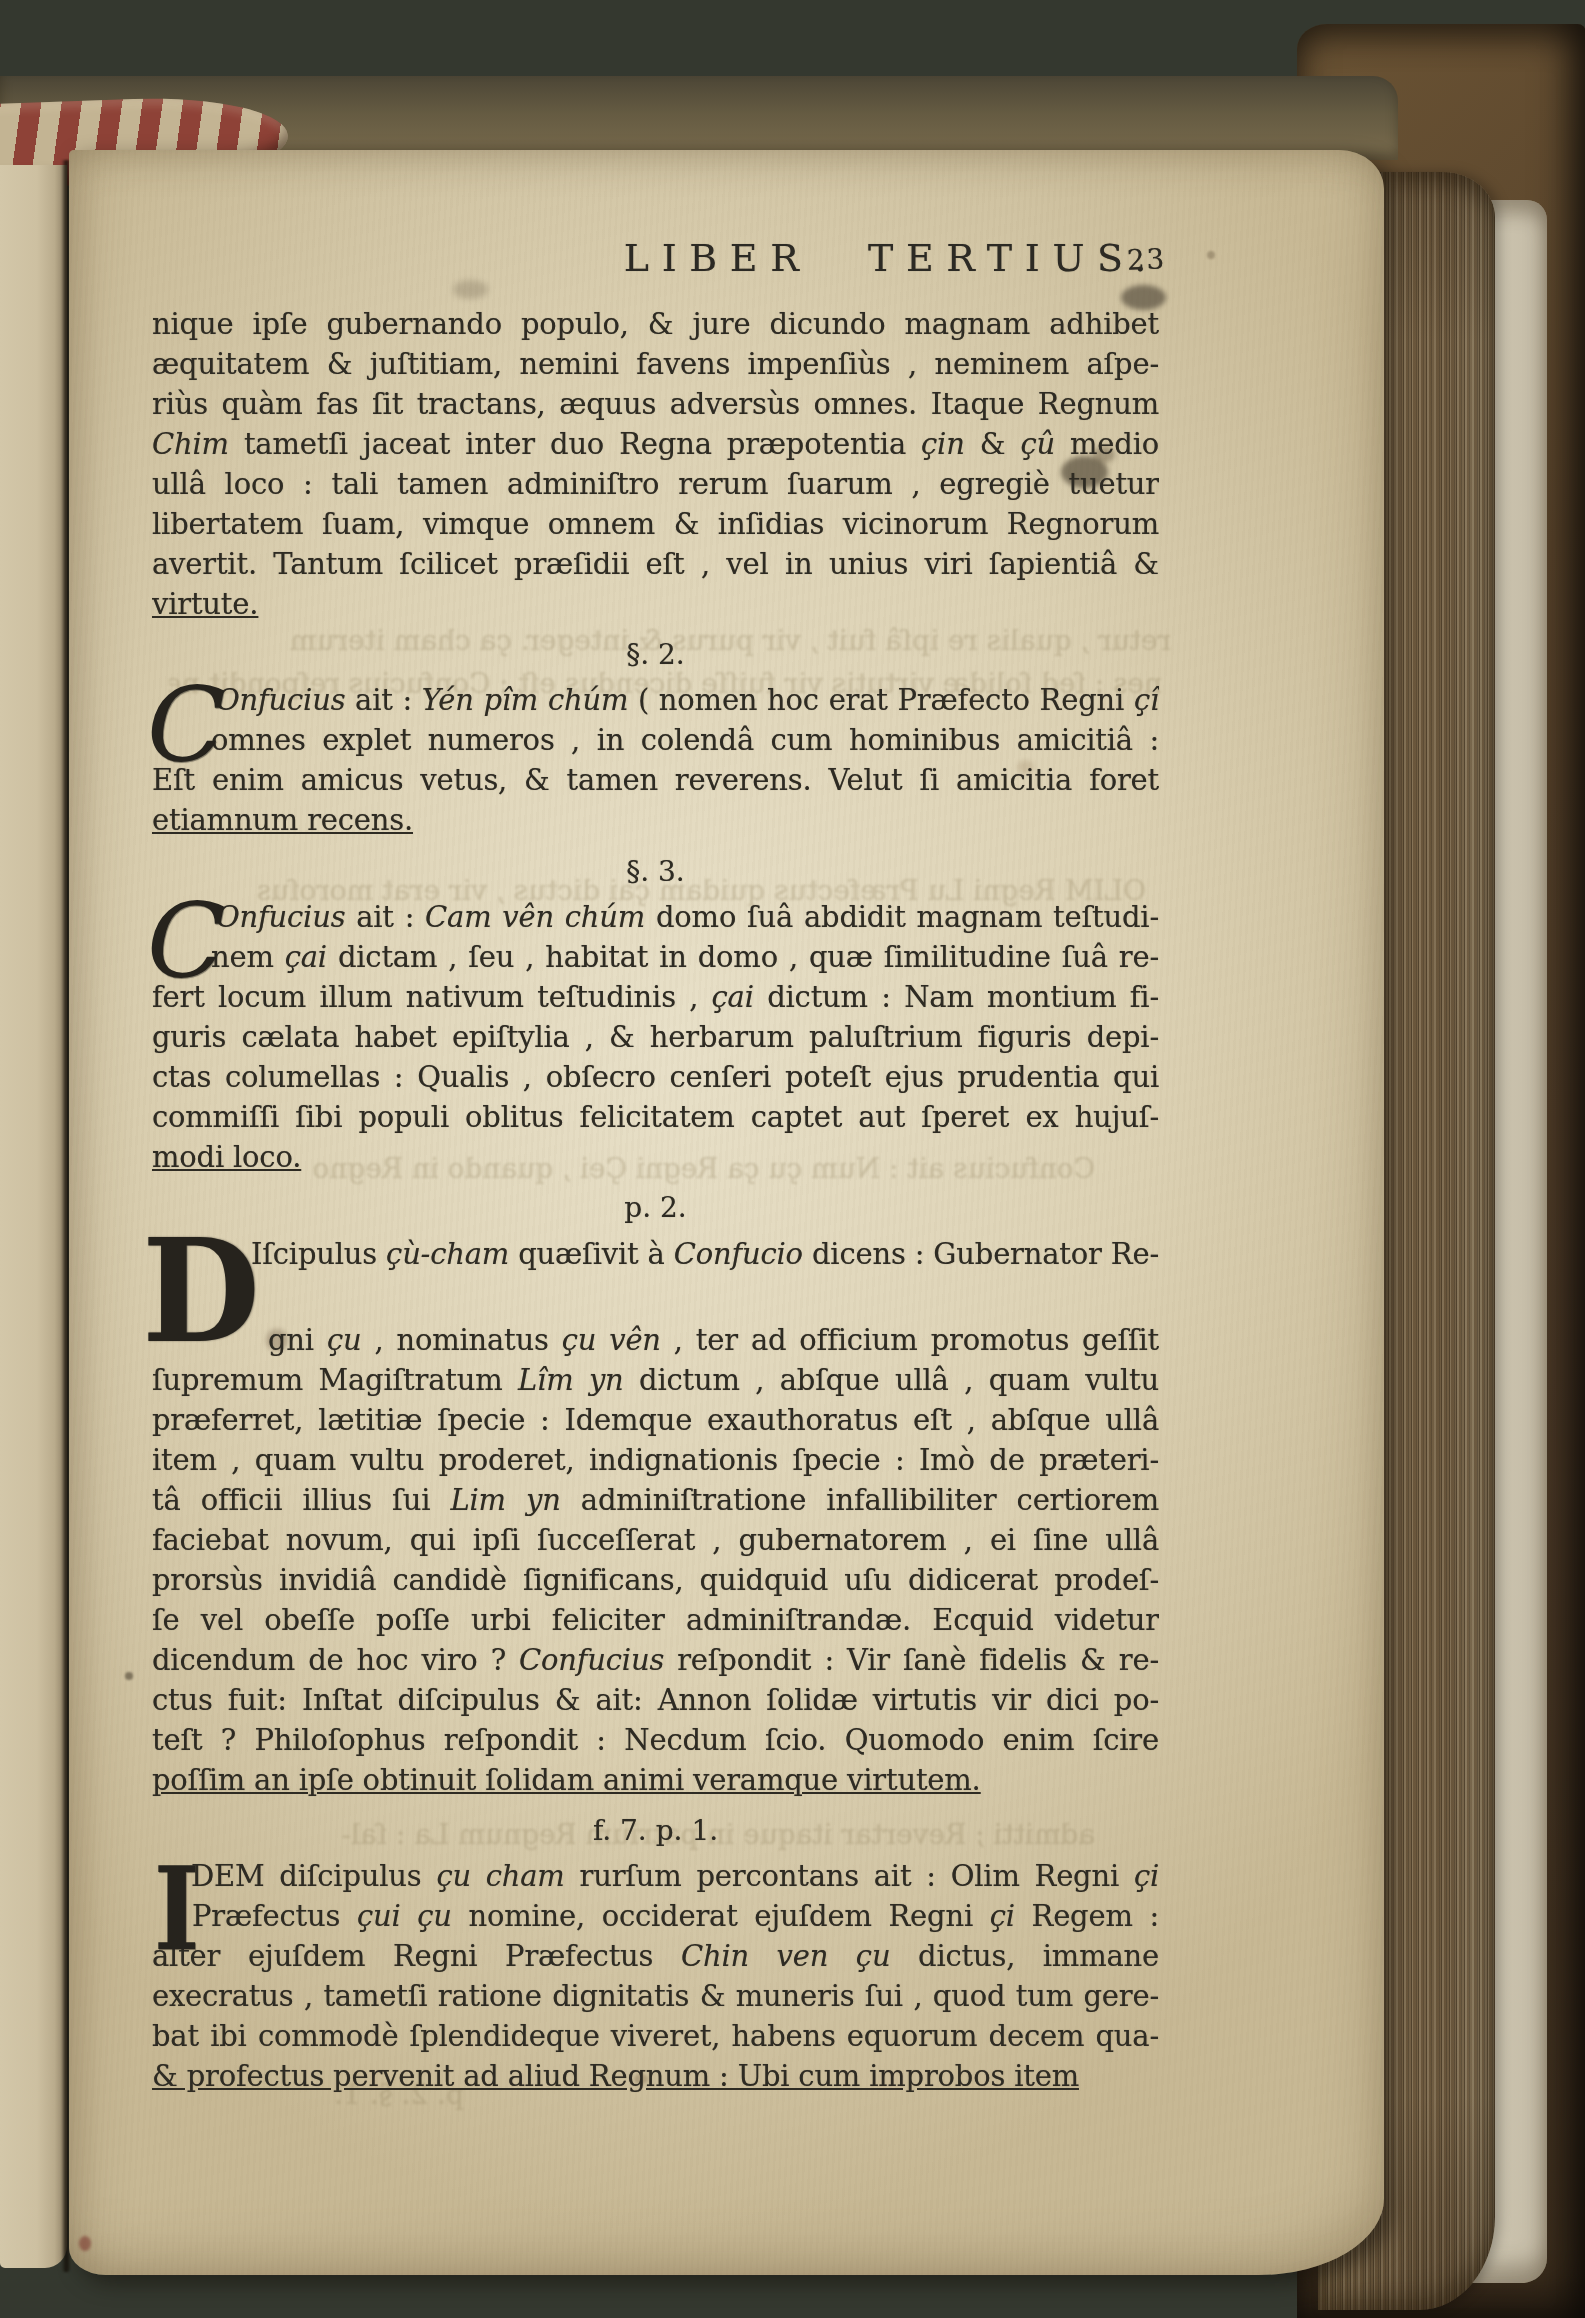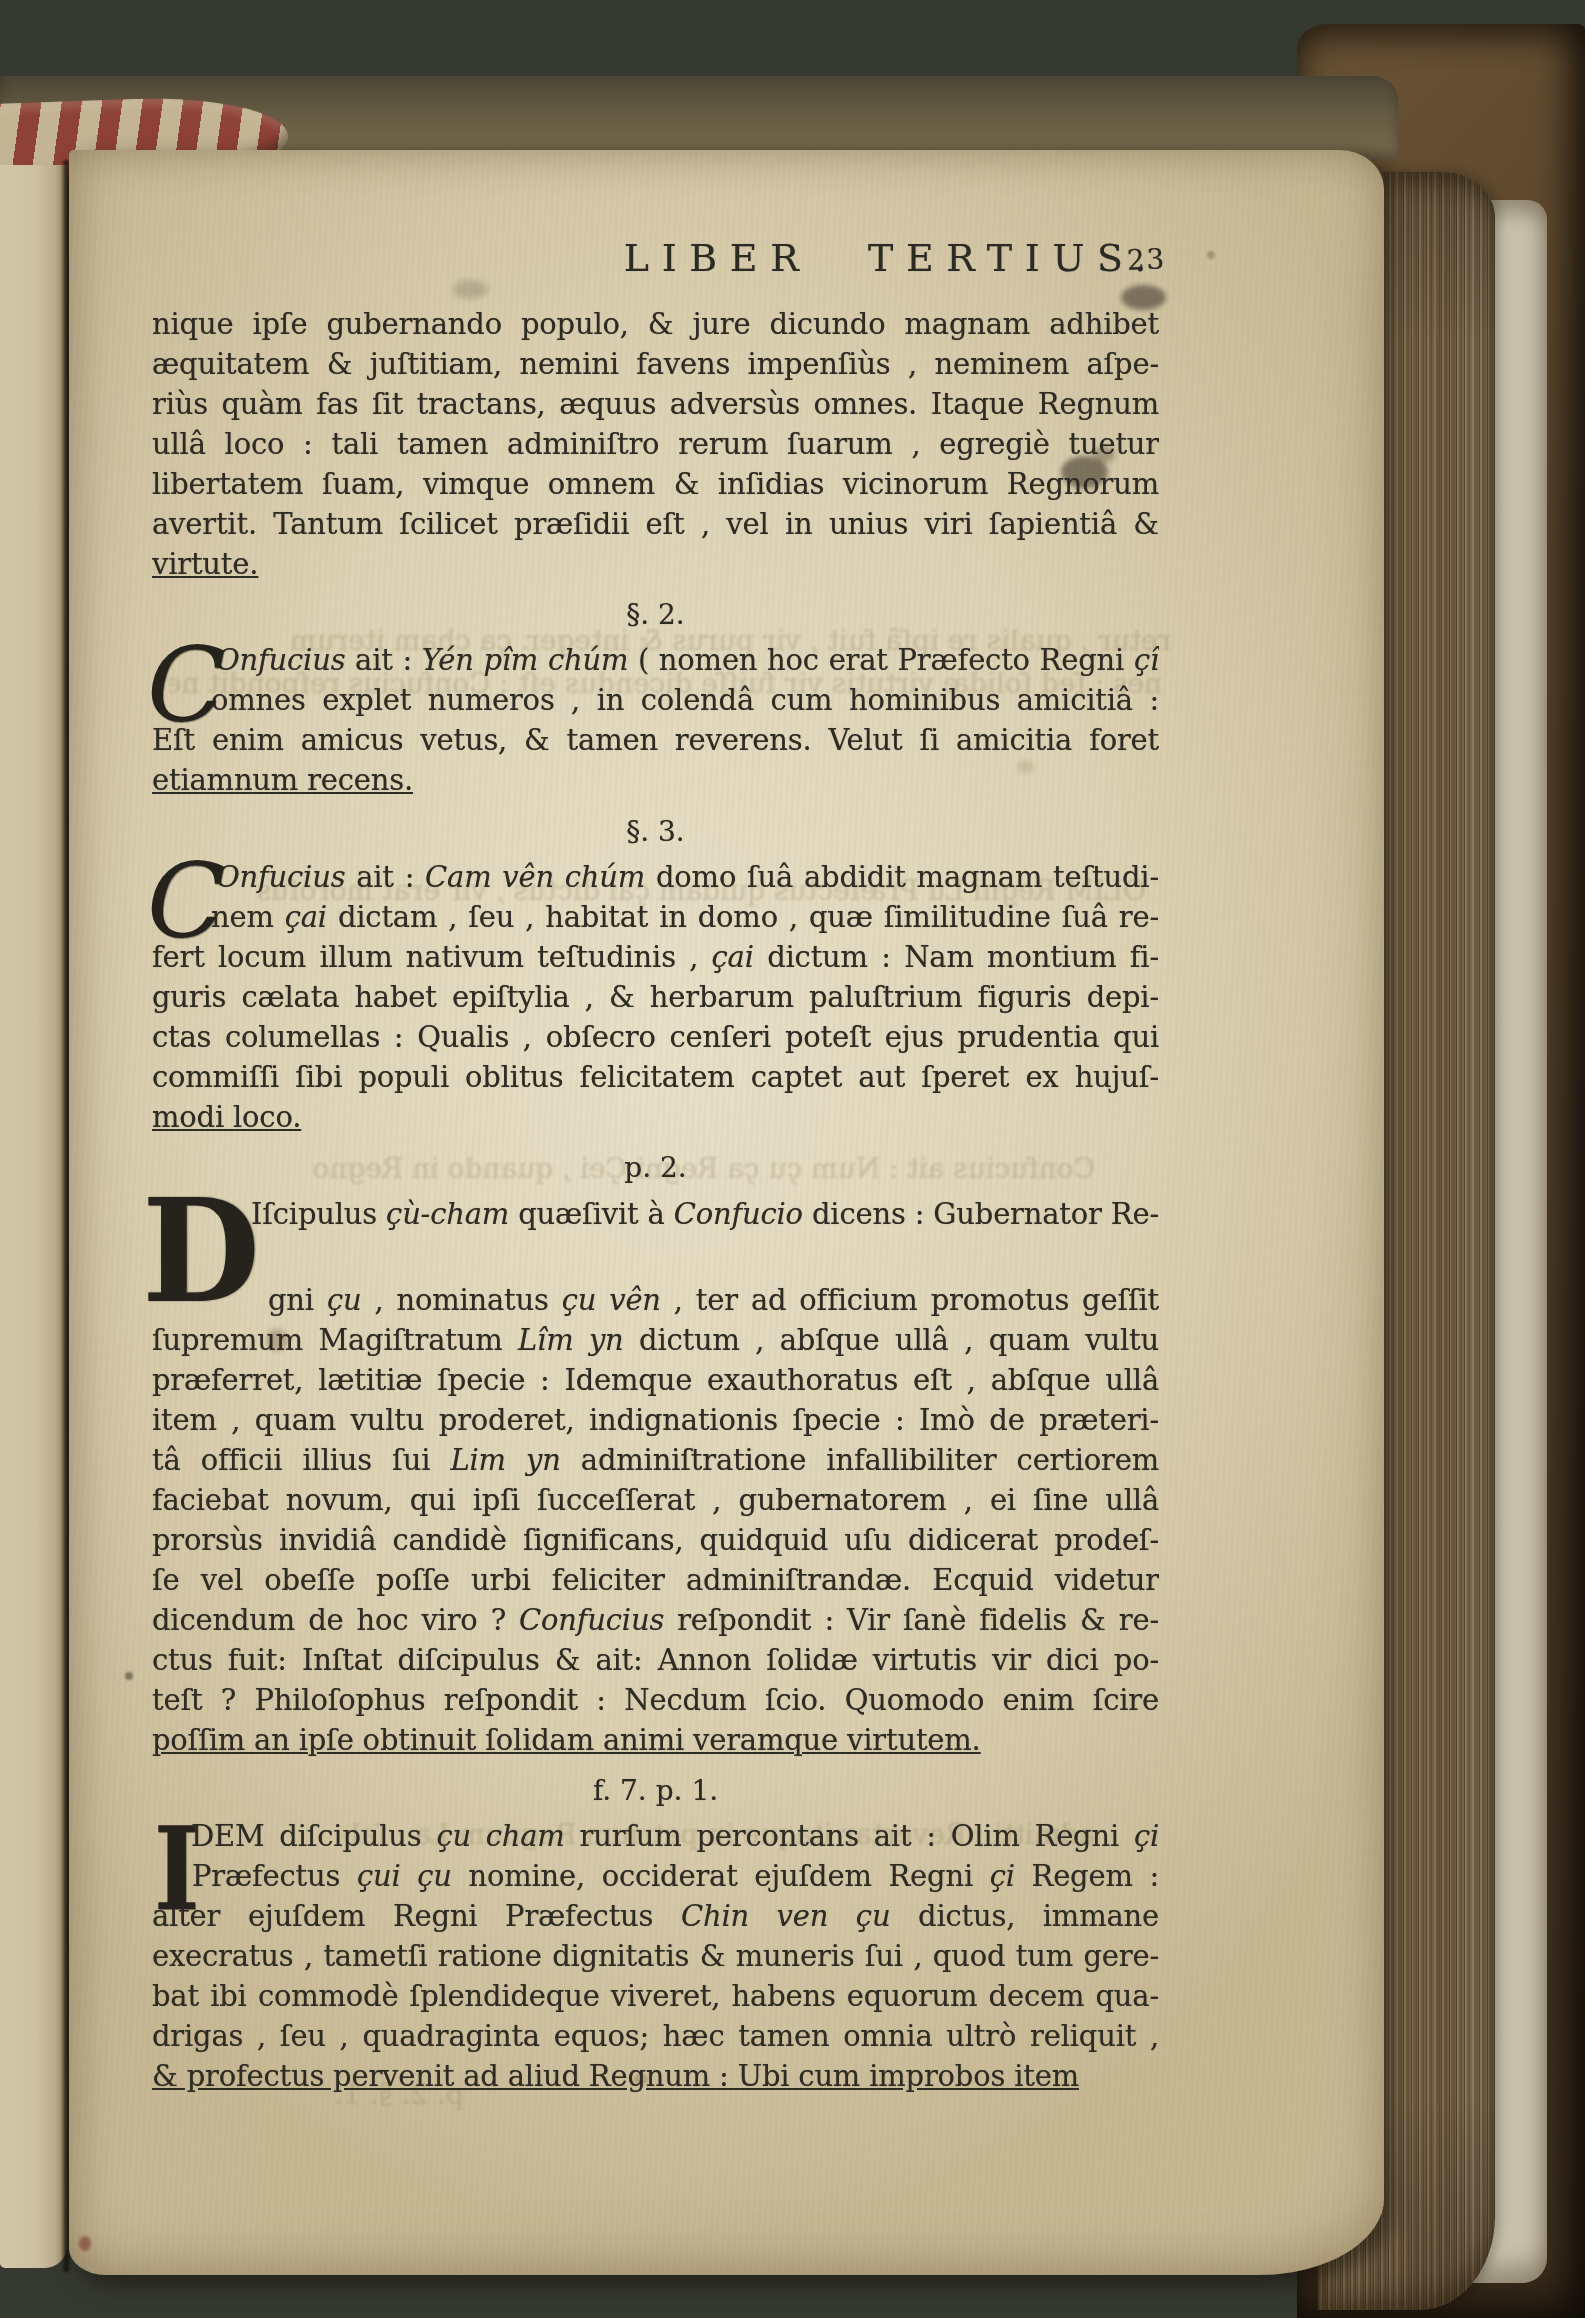--- a/index.html
+++ b/index.html
@@ -146,20 +146,21 @@
       <div class="flow">
         <div class="header-row">
           <span class="header-title">LIBER TERTIUS.</span>
           <span class="page-number">23</span>
         </div>
         <div>
             <div class="para">
               <div class="line"><span>nique ipſe gubernando populo, &amp; jure dicundo magnam adhibet</span></div>
               <div class="line"><span>æquitatem &amp; juſtitiam, nemini favens impenſiùs , neminem aſpe-</span></div>
               <div class="line"><span>riùs quàm fas ſit tractans, æquus adversùs omnes.  Itaque Regnum</span></div>
+              <div class="line"><span class="it">Chim</span><span> tametſi jaceat inter duo Regna præpotentia </span><span class="it">çin</span><span> &amp; </span><span class="it">çû</span><span> medio</span></div>
               <div class="line"><span>ullâ loco : tali tamen adminiſtro rerum ſuarum , egregiè tuetur</span></div>
               <div class="line"><span>libertatem ſuam, vimque omnem &amp; inſidias vicinorum Regnorum</span></div>
               <div class="line"><span>avertit.  Tantum ſcilicet præſidii eſt , vel in unius viri ſapientiâ &amp;</span></div>
               <div class="line last"><span>virtute.</span></div>
             </div>
             <div class="section">§. 2.</div>
             <div class="para has-cap">
               <span class="dropcap cap-c">C</span>
               <div class="line" style="padding-left: 64px;"><span class="it">Onfucius</span><span> ait : </span><span class="it">Yén pîm chúm</span><span> ( nomen hoc erat Præfecto Regni </span><span class="it">çî</span></div>
               <div class="line" style="padding-left: 59px;"><span>omnes explet numeros , in colendâ cum hominibus amicitiâ :</span></div>
@@ -195,21 +196,20 @@
               <div class="line last"><span>poſſim an ipſe obtinuit ſolidam animi  veramque virtutem.</span></div>
             </div>
             <div class="section">f. 7. p. 1.</div>
             <div class="para has-cap">
               <span class="dropcap cap-i">I</span>
               <div class="line" style="padding-left: 39px;"><span>DEM diſcipulus </span><span class="it">çu cham</span><span> rurſum percontans ait : Olim  Regni </span><span class="it">çi</span></div>
               <div class="line" style="padding-left: 40px;"><span>Præfectus </span><span class="it">çui çu</span><span> nomine, occiderat ejuſdem Regni </span><span class="it">çi</span><span> Regem : Tum</span></div>
               <div class="line"><span>alter ejuſdem Regni Præfectus </span><span class="it">Chin ven çu</span><span> dictus, immane parricidium</span></div>
               <div class="line"><span>execratus , tametſi ratione dignitatis &amp; muneris ſui , quod tum gere-</span></div>
               <div class="line"><span>bat ibi commodè ſplendideque viveret, habens equorum decem qua-</span></div>
-              <div class="line"><span>drigas , ſeu , quadraginta equos; hæc tamen omnia ultrò reliquit ,</span></div>
               <div class="line last"><span>&amp; profectus pervenit ad aliud Regnum : Ubi cum improbos item</span></div>
             </div>
           </div>
       </div>
     </div>
   </div>
 </div>
 
 
 </body></html>

